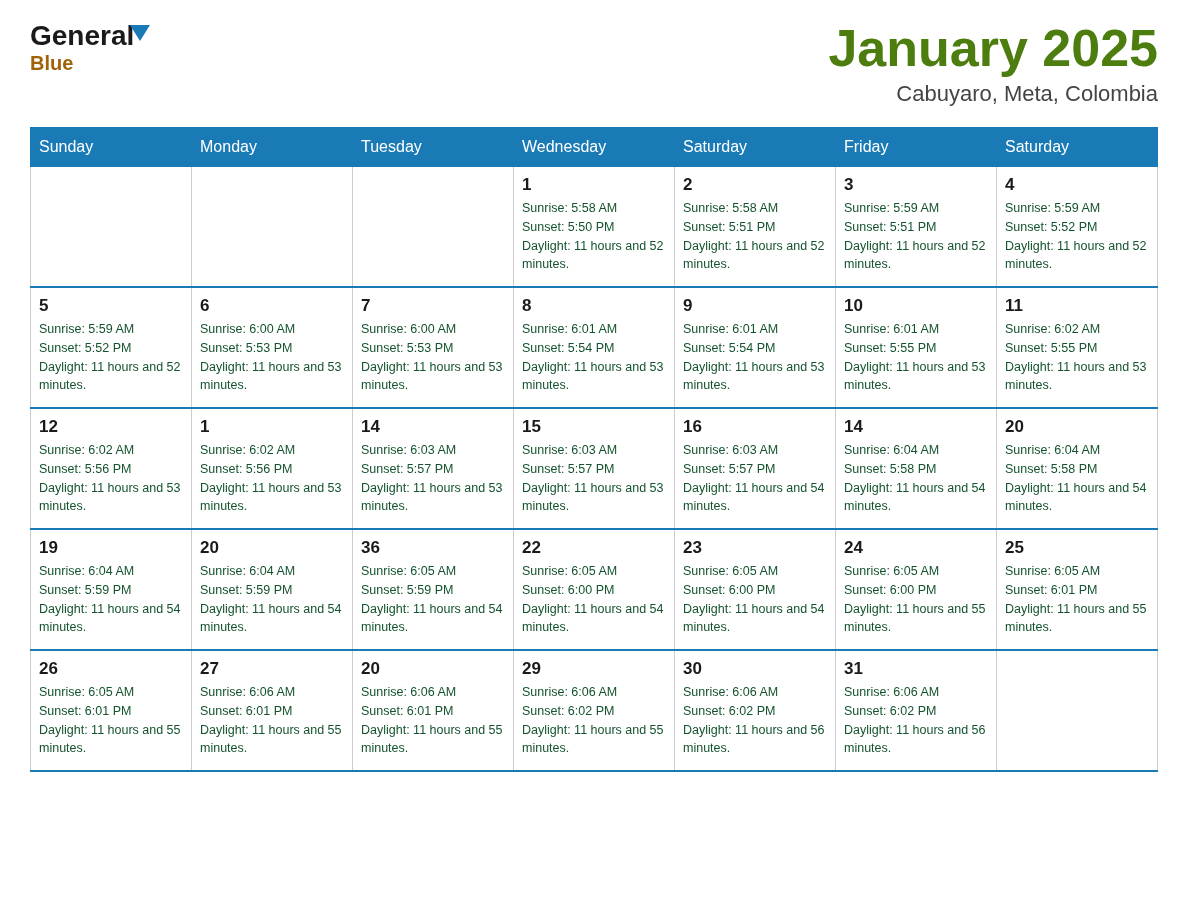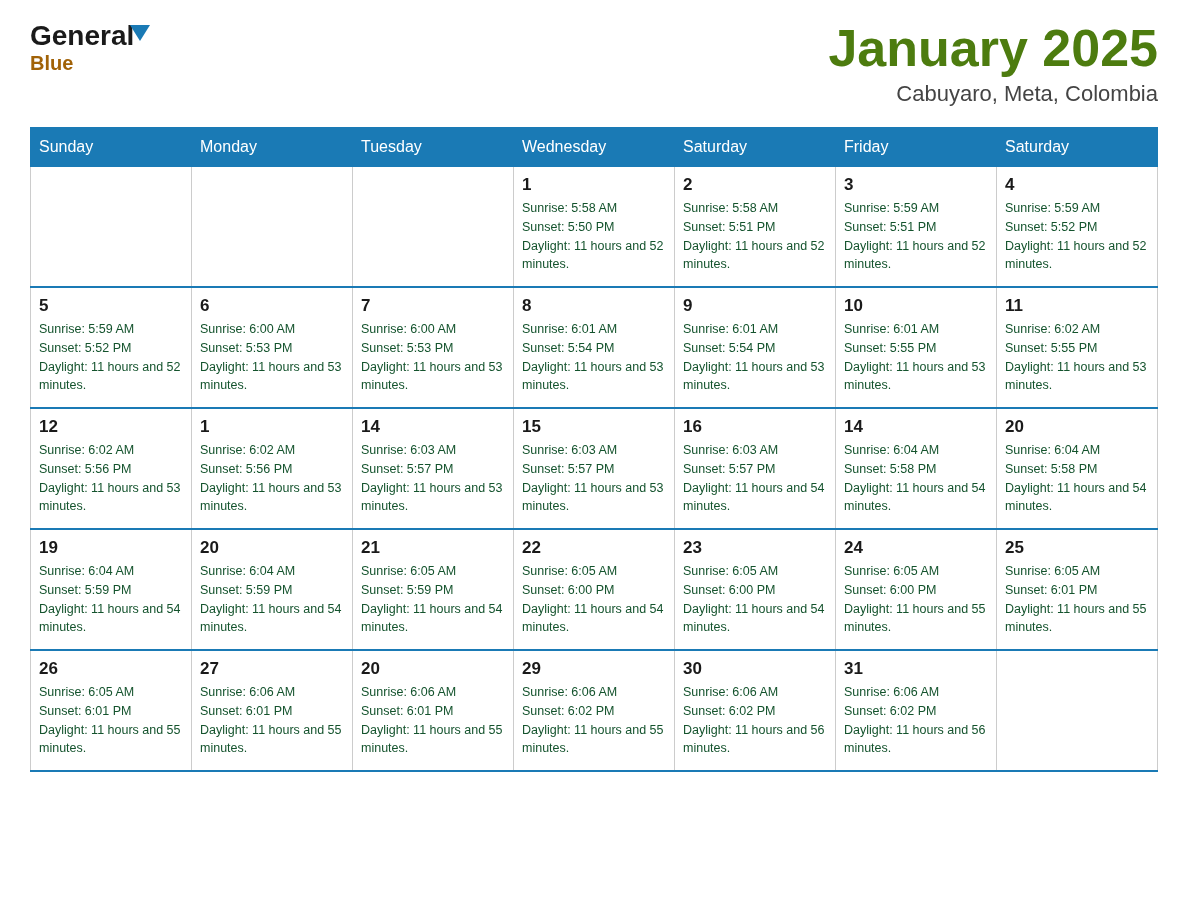--- a/index.html
+++ b/index.html
@@ -258,21 +258,21 @@
 Sunset: 5:59 PM
 Daylight: 11 hours and 54 minutes.</div>
         </td>
         <td>
           <div class="day-number">20</div>
           <div class="day-info" style="white-space: pre-line;">Sunrise: 6:04 AM
 Sunset: 5:59 PM
 Daylight: 11 hours and 54 minutes.</div>
         </td>
         <td>
-          <div class="day-number">21</div>
+          <div class="day-number">36</div>
           <div class="day-info" style="white-space: pre-line;">Sunrise: 6:05 AM
 Sunset: 5:59 PM
 Daylight: 11 hours and 54 minutes.</div>
         </td>
         <td>
           <div class="day-number">22</div>
           <div class="day-info" style="white-space: pre-line;">Sunrise: 6:05 AM
 Sunset: 6:00 PM
 Daylight: 11 hours and 54 minutes.</div>
         </td>

